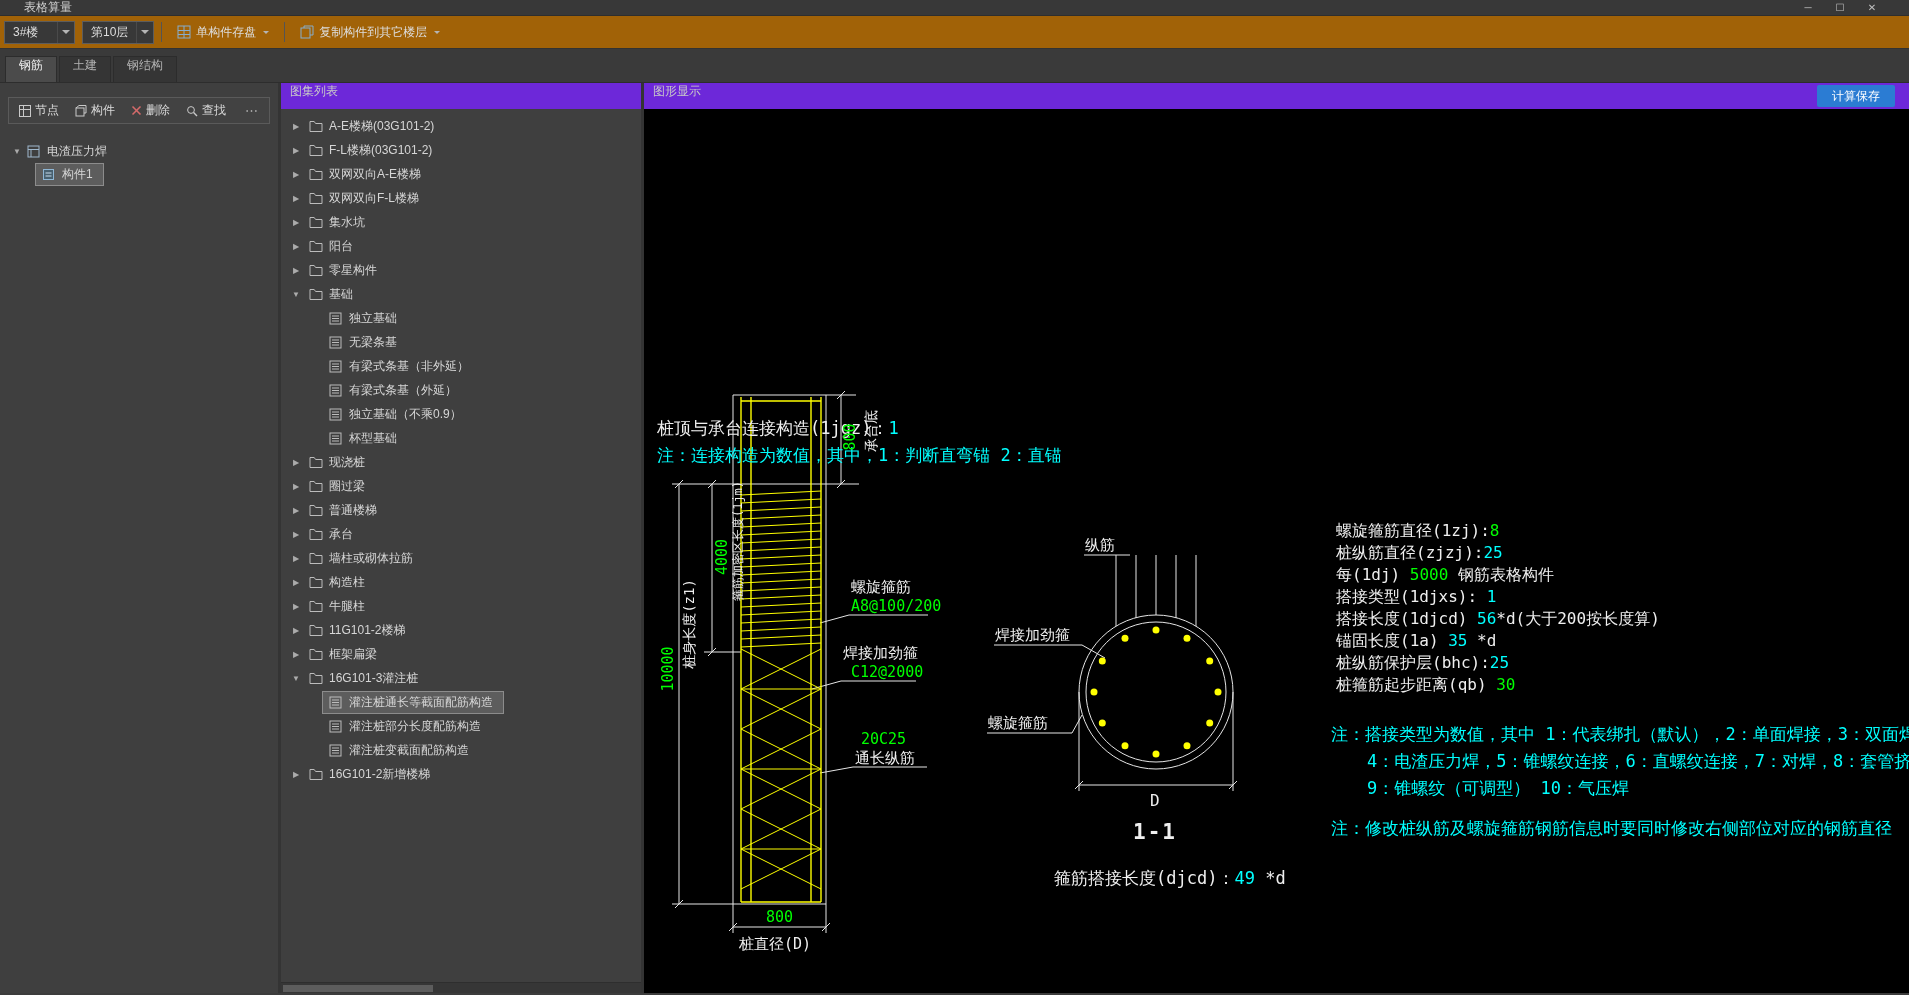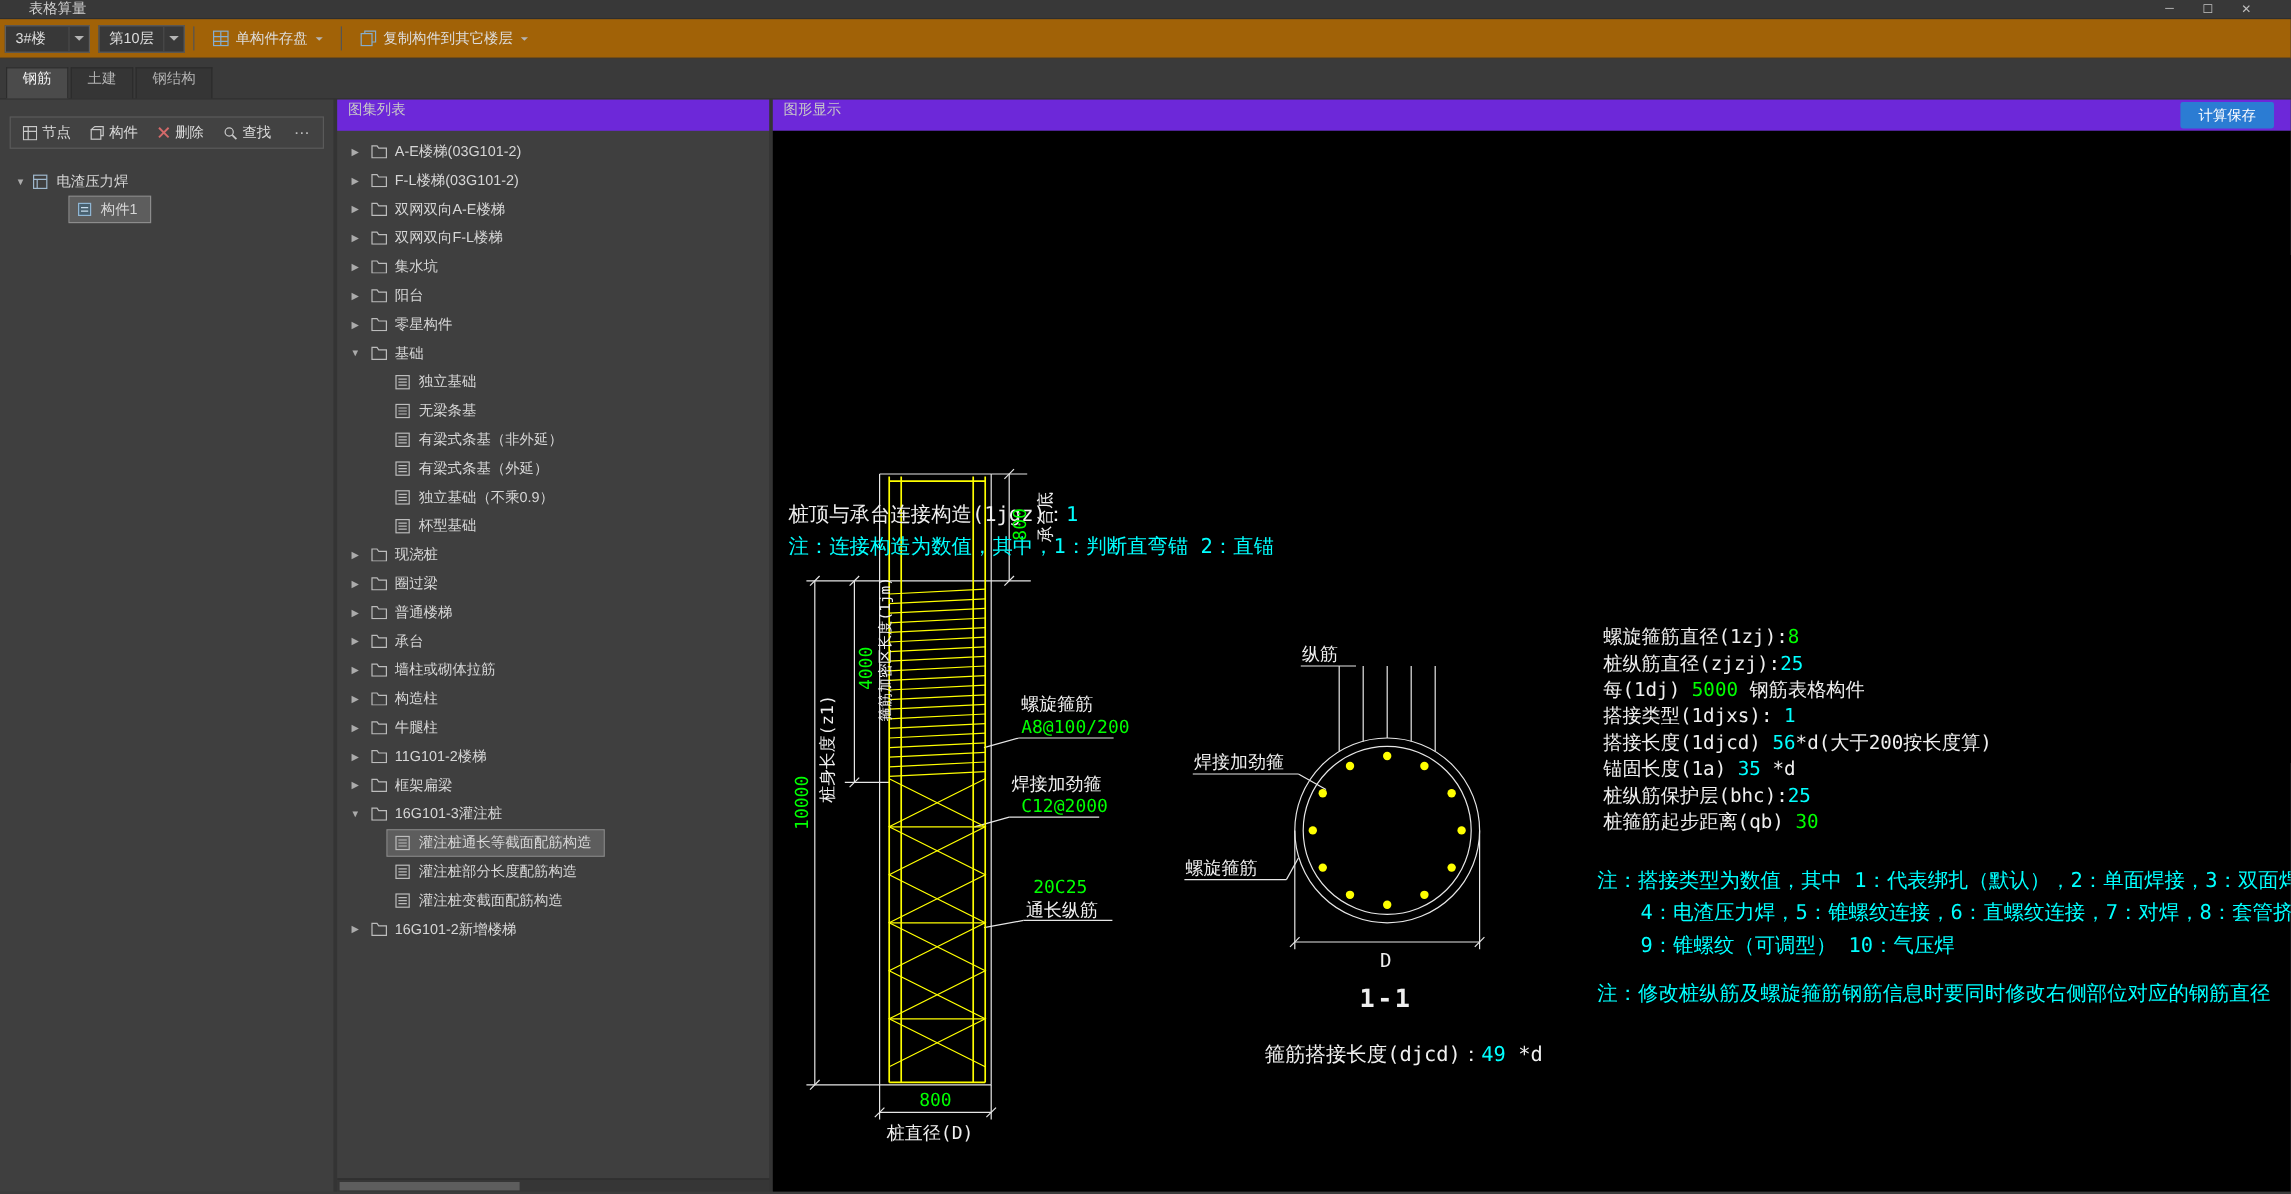--- a/index.html
+++ b/index.html
@@ -189,21 +189,21 @@
         <span class="chev">▼</span>
         <span class="ticon">
           <svg width="13" height="13" viewBox="0 0 13 13">
               <rect x="1" y="1" width="11" height="11" fill="none" stroke="#9fb8cd"></rect>
               <line x1="1" y1="4.5" x2="12" y2="4.5" stroke="#9fb8cd"></line>
               <line x1="4" y1="4.5" x2="4" y2="12" stroke="#9fb8cd"></line>
             </svg>
         </span>
         <span class="tlabel">电渣压力焊</span>
       </div>
-      <div class="trow" style="padding-left:58px">
+      <div class="trow" style="padding-left:36px">
         <span class="lblwrap selected">
           <span class="ticon">
             <svg width="13" height="13" viewBox="0 0 13 13">
                 <rect x="1.5" y="1.5" width="10" height="10" fill="#48606f" stroke="#8fb6d4"></rect>
                 <line x1="3.5" y1="5" x2="9.5" y2="5" stroke="#c8dcec"></line>
                 <line x1="3.5" y1="8" x2="9.5" y2="8" stroke="#c8dcec"></line>
               </svg>
           </span>
           <span class="tlabel">构件1</span>
         </span>

